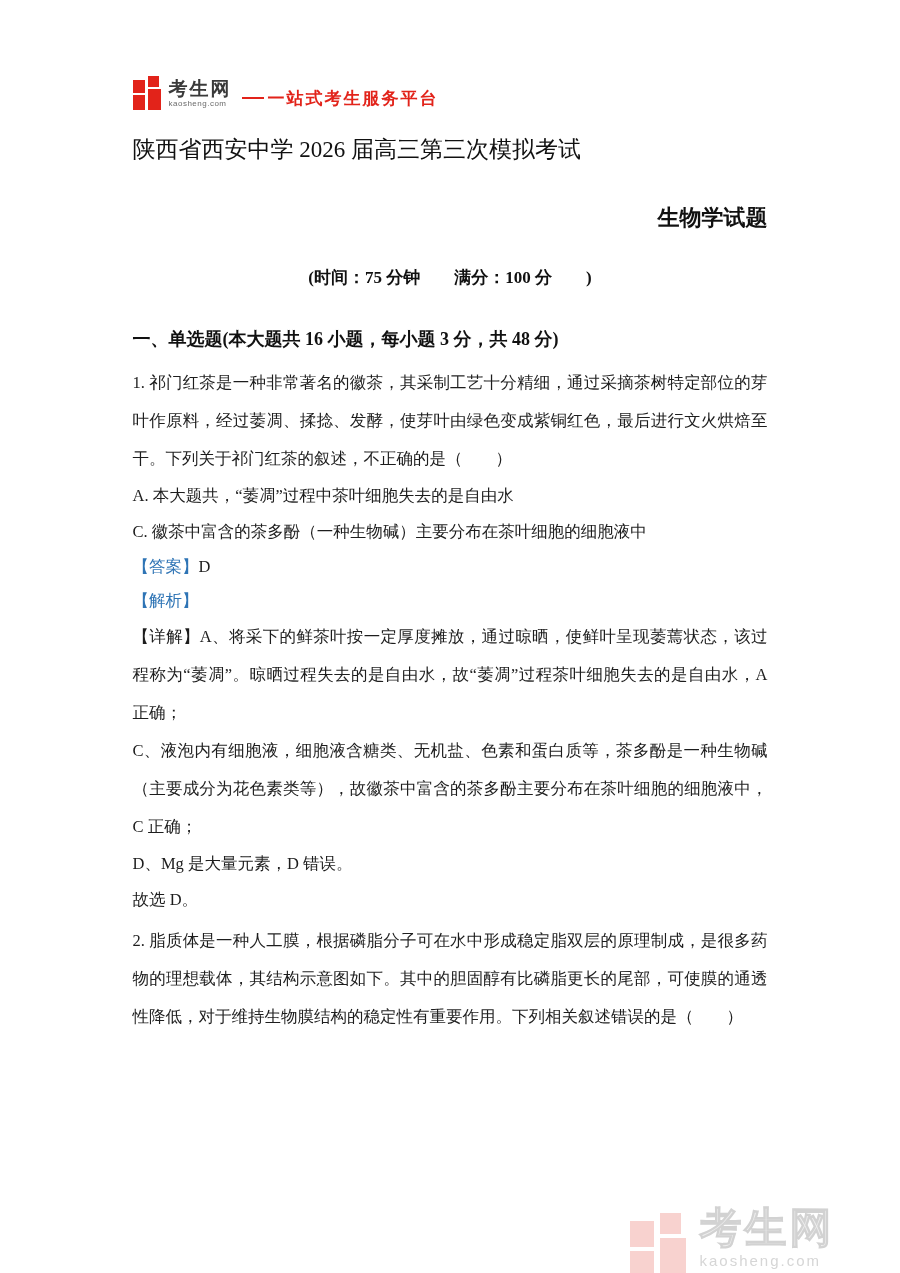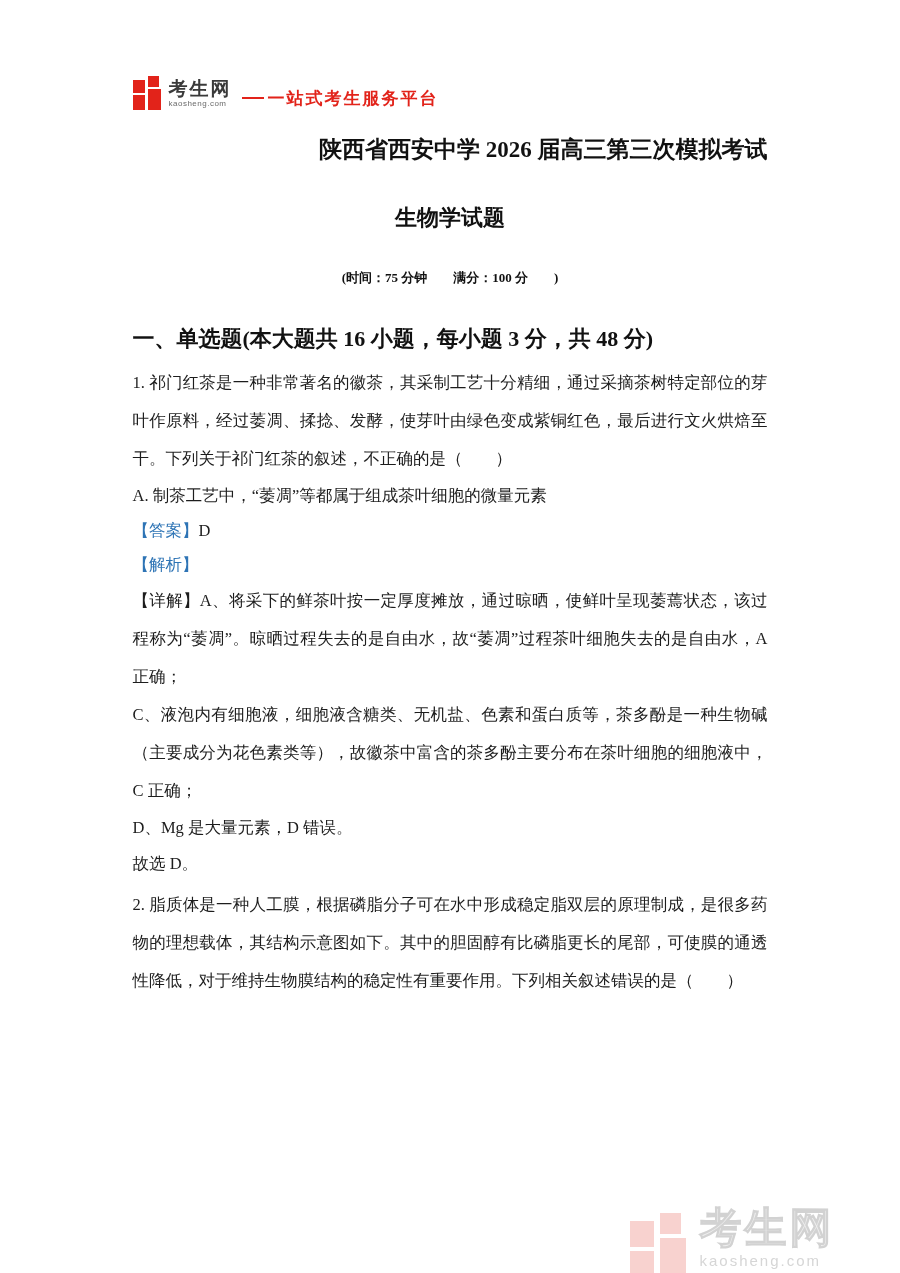--- a/index.html
+++ b/index.html
@@ -36,34 +36,34 @@
   }
   .tagline-wrap{display:flex;align-items:center;margin-left:10px;margin-top:10px;}
   .tag-dash{width:22px;height:2px;background:#e2231a;margin-right:4px;}
   .brand-tagline{
     font-family:"Liberation Sans", sans-serif;
     font-size:17px;font-weight:bold;color:#e2231a;letter-spacing:2px;
   }
 
   
   .doc-title{
-    margin-top:20px;text-align:right;
-    font-size:23px;font-weight:bold;line-height:32px;color:#111;
+    margin-top:20px;text-align:left;
+    font-size:23px;font-weight:normal;line-height:32px;color:#111;
   }
   .doc-subtitle{
-    margin-top:36px;text-align:center;
+    margin-top:36px;text-align:right;
     font-size:22px;font-weight:bold;line-height:32px;color:#111;
   }
   .doc-meta{
     margin-top:32px;text-align:center;
-    font-size:13px;font-weight:bold;line-height:24px;color:#111;
+    font-size:17px;font-weight:bold;line-height:24px;color:#111;
   }
   .section-heading{
     margin-top:36px;
-    font-size:22px;font-weight:bold;line-height:26px;color:#111;
+    font-size:18px;font-weight:bold;line-height:26px;color:#111;
   }
 
   
   .para{
     font-size:16.5px;line-height:38px;
     text-align:justify;
   }
   .q-stem{margin-top:12px;}
   .option{font-size:16.5px;line-height:36px;text-align:justify;}
   .ans-row{font-size:16.5px;line-height:34px;}
@@ -114,21 +114,22 @@
         <span class="brand-tagline">一站式考生服务平台</span>
       </div>
     </div>
 
     <div class="doc-title">陕西省西安中学 2026 届高三第三次模拟考试</div>
     <div class="doc-subtitle">生物学试题</div>
     <div class="doc-meta">(时间：75 分钟　　满分：100 分　　)</div>
     <div class="section-heading">一、单选题(本大题共 16 小题，每小题 3 分，共 48 分)</div>
 
     <div class="para q-stem">1. 祁门红茶是一种非常著名的徽茶，其采制工艺十分精细，通过采摘茶树特定部位的芽叶作原料，经过萎凋、揉捻、发酵，使芽叶由绿色变成紫铜红色，最后进行文火烘焙至干。下列关于祁门红茶的叙述，不正确的是（　　）</div>
-    <div class="option">A. 制茶工艺中，“萎凋”等都属于组成茶叶细胞的微量元素</div>
+    <div class="option">A. 本大题共，“萎凋”过程中茶叶细胞失去的是自由水</div>
+    <div class="option">C. 徽茶中富含的茶多酚（一种生物碱）主要分布在茶叶细胞的细胞液中</div>
 
     <div class="ans-row"><span class="label-blue">【答案】</span><span>D</span></div>
     <div class="ans-row"><span class="label-blue">【解析】</span></div>
 
     <div class="para">【详解】A、将采下的鲜茶叶按一定厚度摊放，通过晾晒，使鲜叶呈现萎蔫状态，该过程称为“萎凋”。晾晒过程失去的是自由水，故“萎凋”过程茶叶细胞失去的是自由水，A 正确；</div>
     <div class="para">C、液泡内有细胞液，细胞液含糖类、无机盐、色素和蛋白质等，茶多酚是一种生物碱（主要成分为花色素类等），故徽茶中富含的茶多酚主要分布在茶叶细胞的细胞液中，C 正确；</div>
     <div class="option">D、Mg 是大量元素，D 错误。</div>
     <div class="option">故选 D。</div>
 
     <div class="para q2">2. 脂质体是一种人工膜，根据磷脂分子可在水中形成稳定脂双层的原理制成，是很多药物的理想载体，其结构示意图如下。其中的胆固醇有比磷脂更长的尾部，可使膜的通透性降低，对于维持生物膜结构的稳定性有重要作用。下列相关叙述错误的是（　　）</div>

